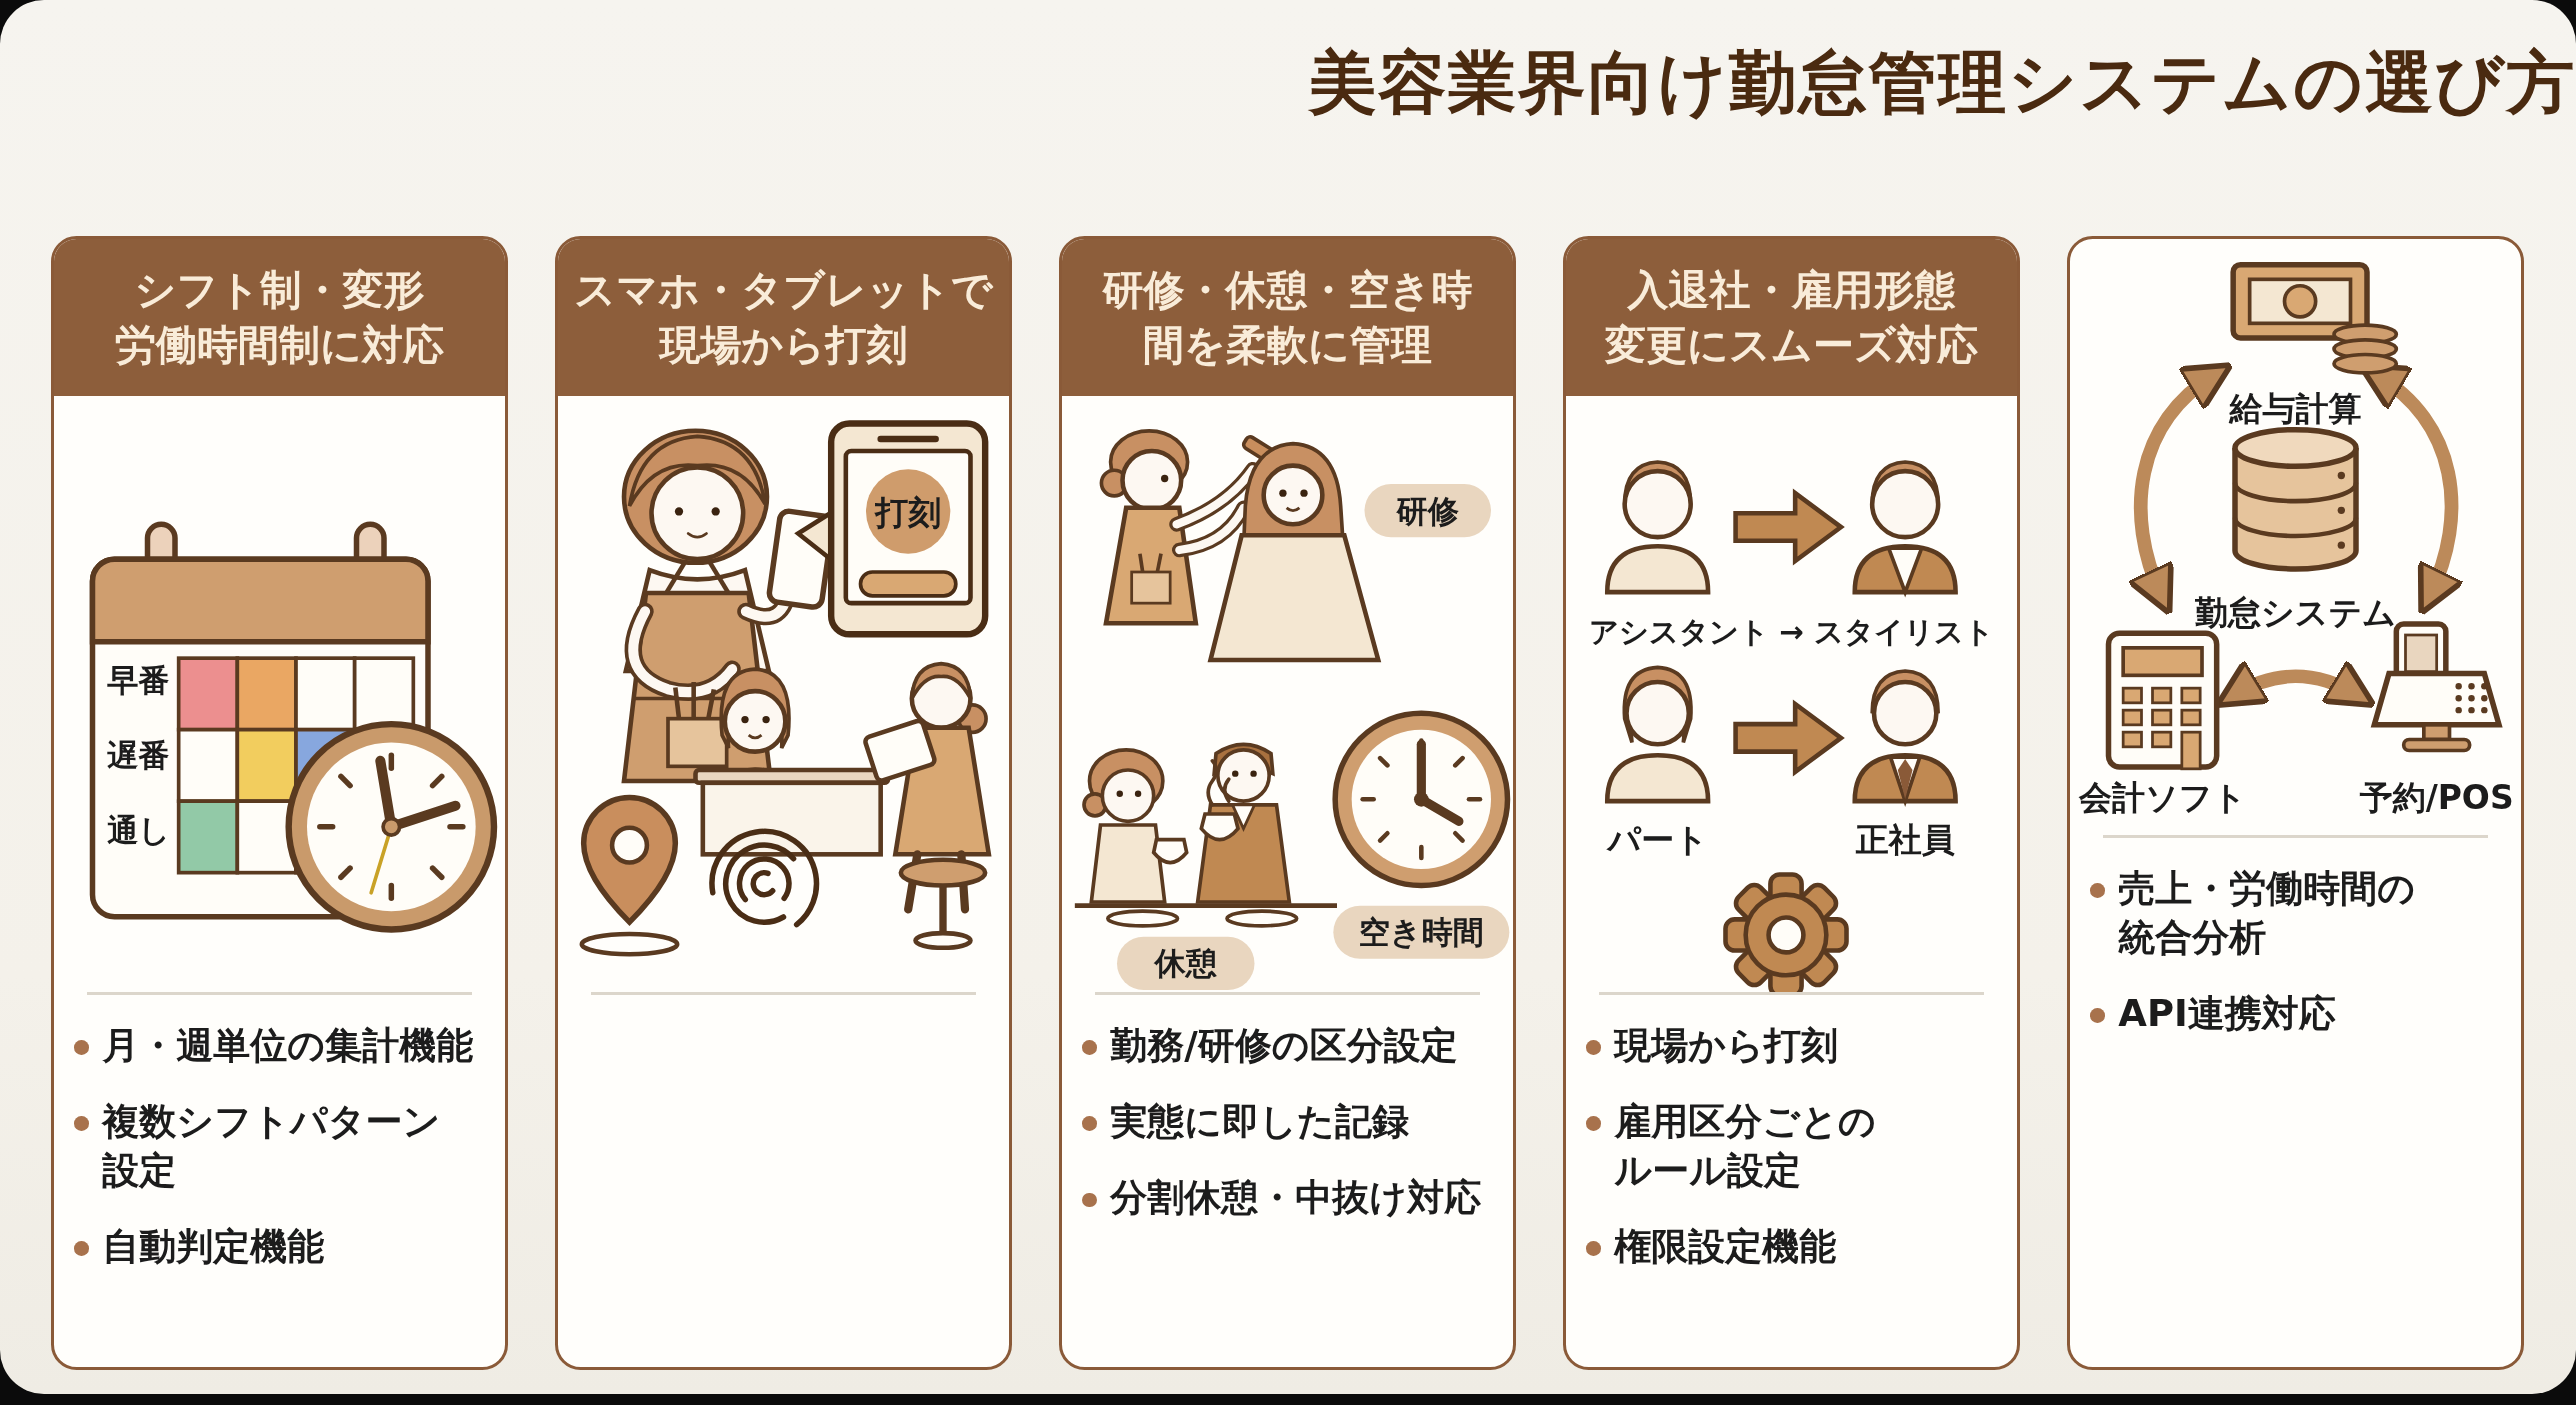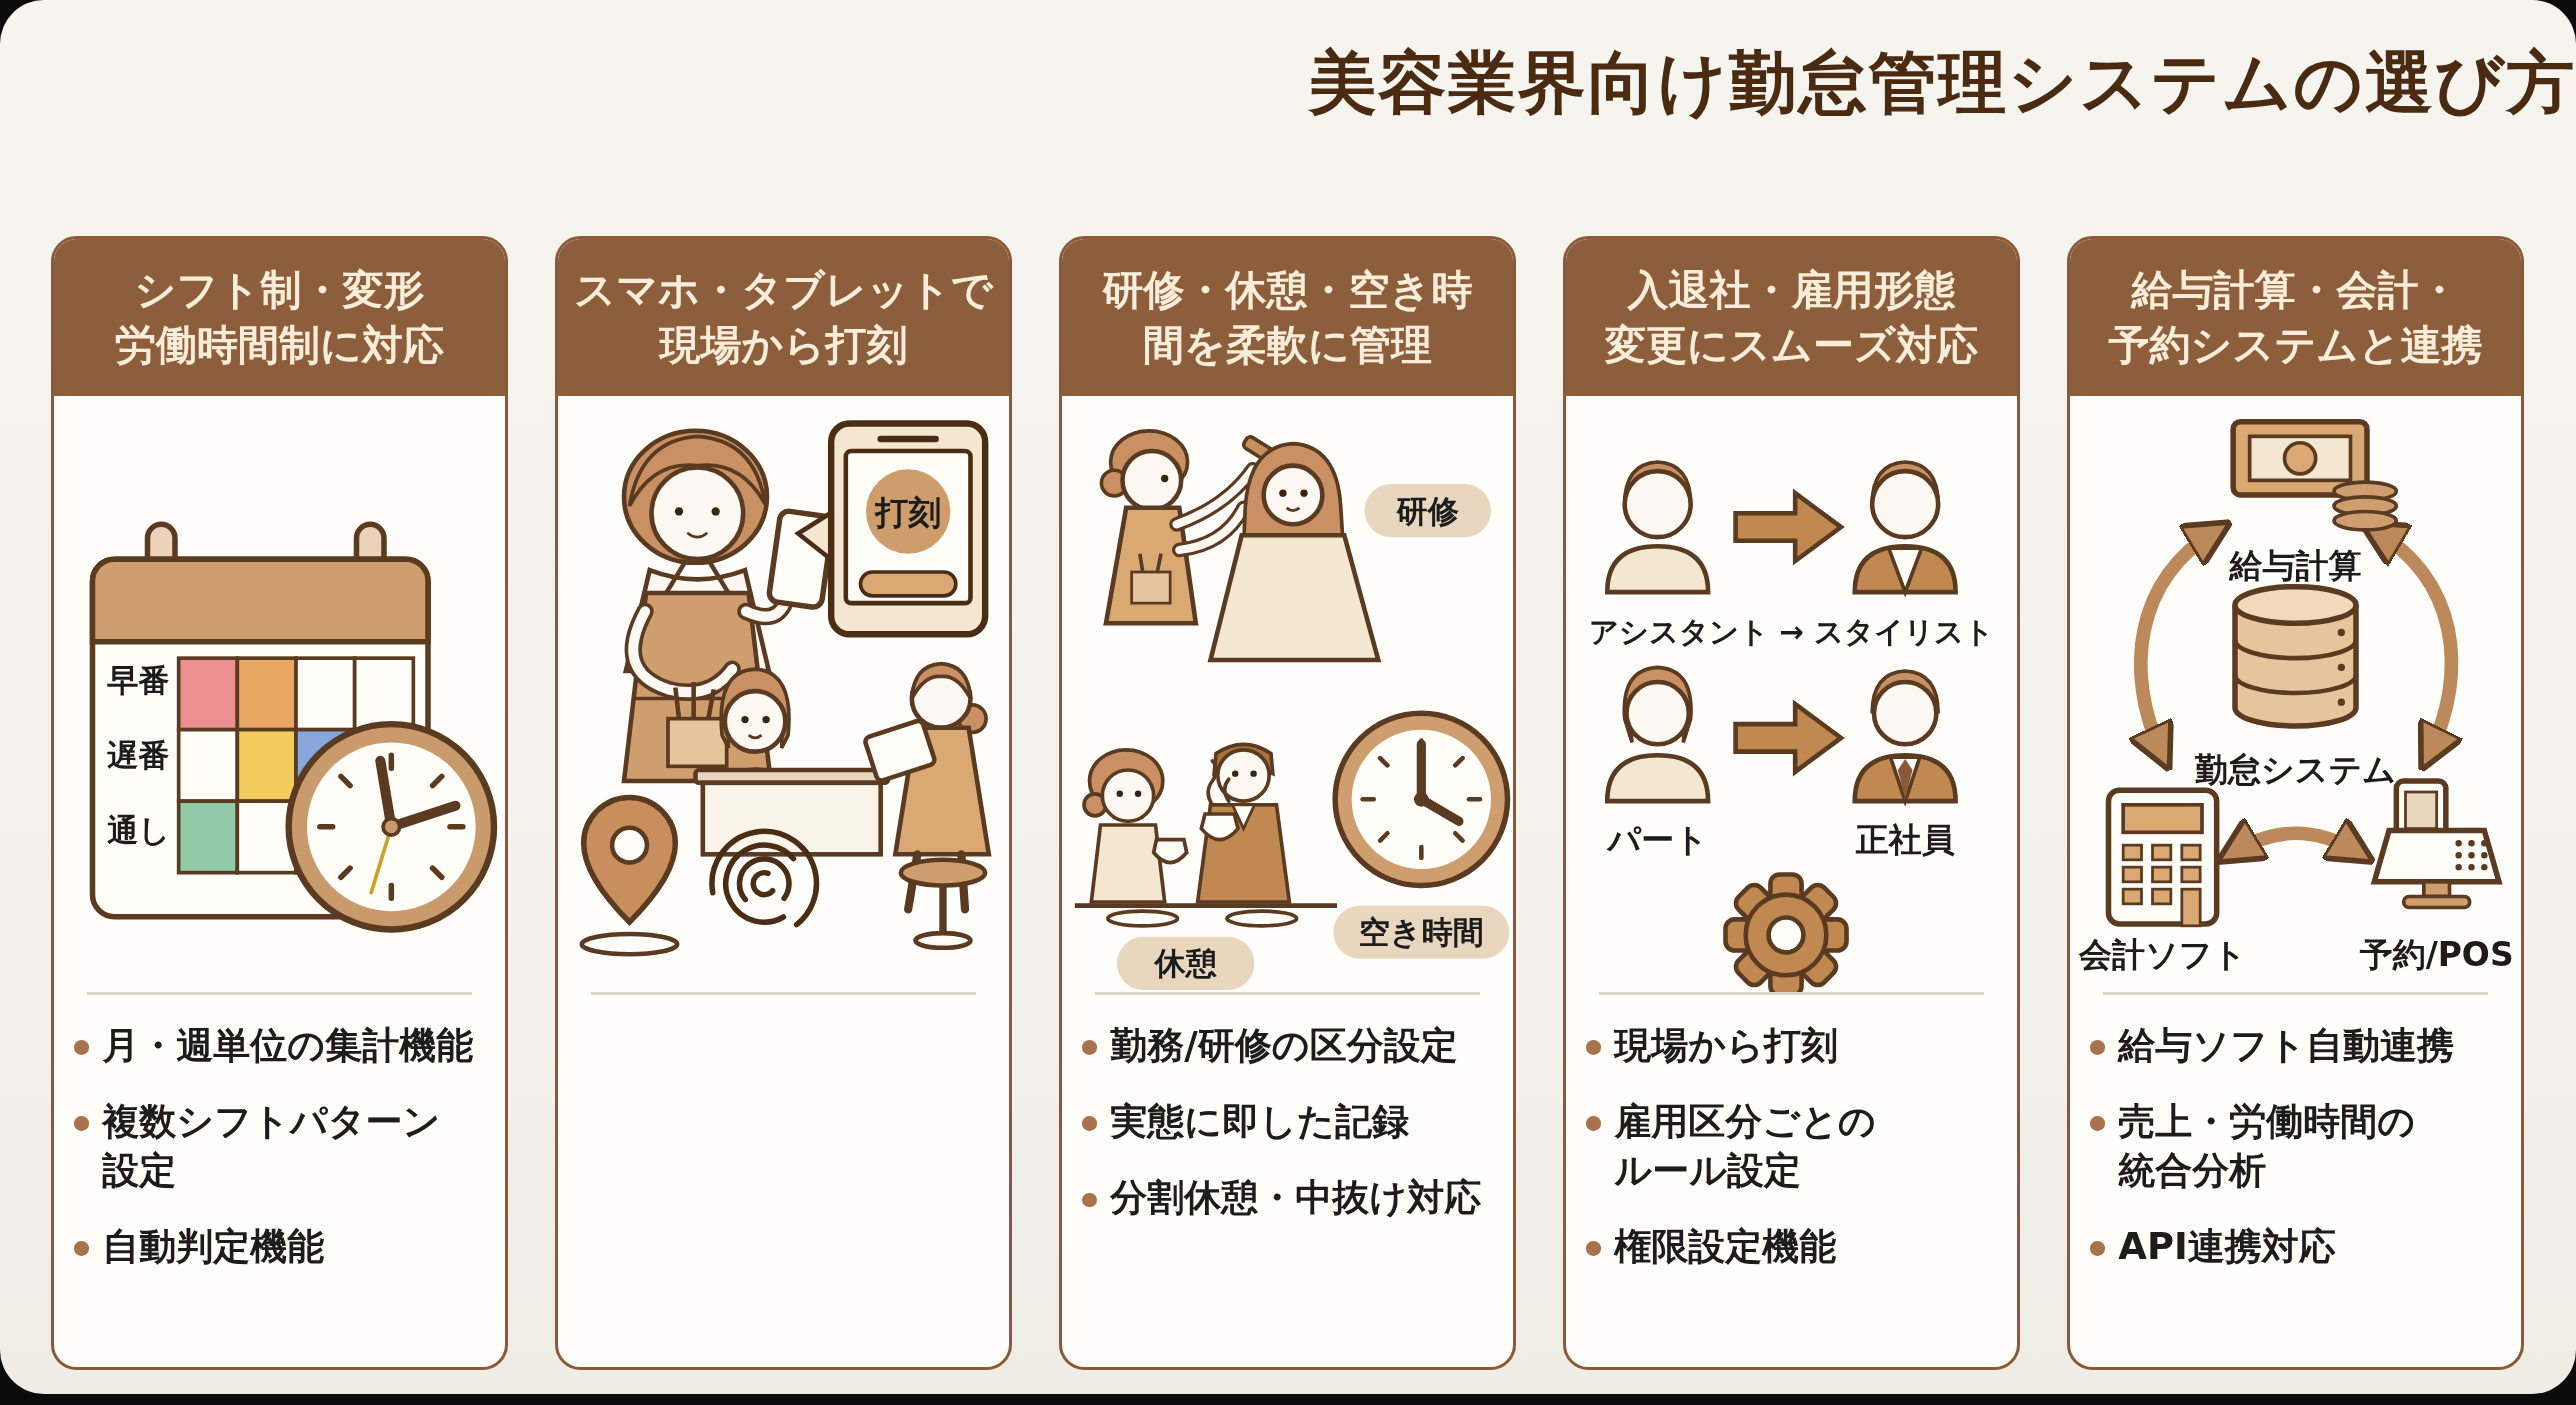--- a/index.html
+++ b/index.html
@@ -339,22 +339,20 @@
 ルール設定</span>
           </li>
         <li>
             <span class="dot"></span>
             <span class="btext">権限設定機能</span>
           </li>
       </ul>
     </div>
 
     <div class="card">
-      <div class="card-header">給与計算・会計・
-予約システムと連携</div>
       <div class="illus">
         <svg viewBox="0 0 492 650">
           <defs>
             <marker id="ah" viewBox="0 0 10 10" refX="6" refY="5" markerWidth="3.4" markerHeight="3.4" orient="auto-start-reverse">
               <path d="M0,0 L10,5 L0,10 z" fill="#bc8a5a" stroke="#5a3a20" stroke-width="1.2"></path>
             </marker>
           </defs>
           <path d="M100,390 C58,300 72,200 158,148" fill="none" stroke="#bc8a5a" stroke-width="15" marker-start="url(#ah)" marker-end="url(#ah)"></path>
           <path d="M392,390 C436,300 422,200 334,148" fill="none" stroke="#bc8a5a" stroke-width="15" marker-start="url(#ah)" marker-end="url(#ah)"></path>
           <path d="M178,498 C224,470 268,470 314,498" fill="none" stroke="#bc8a5a" stroke-width="15" marker-start="url(#ah)" marker-end="url(#ah)"></path>
@@ -411,24 +409,20 @@
             <rect x="386" y="530" width="28" height="16" fill="#cf9e6f" stroke="#5a3a20" stroke-width="4"></rect>
             <rect x="364" y="546" width="72" height="12" rx="6" fill="#cf9e6f" stroke="#5a3a20" stroke-width="4"></rect>
           </g>
           <text x="400" y="622" class="nodetext" text-anchor="middle">予約/POS</text>
         </svg>
       </div>
       <div class="divider"></div>
       <ul class="bullets">
         <li>
             <span class="dot"></span>
-            <span class="btext">給与ソフト自動連携</span>
-          </li>
-        <li>
-            <span class="dot"></span>
             <span class="btext">売上・労働時間の
 統合分析</span>
           </li>
         <li>
             <span class="dot"></span>
             <span class="btext">API連携対応</span>
           </li>
       </ul>
     </div>
 

